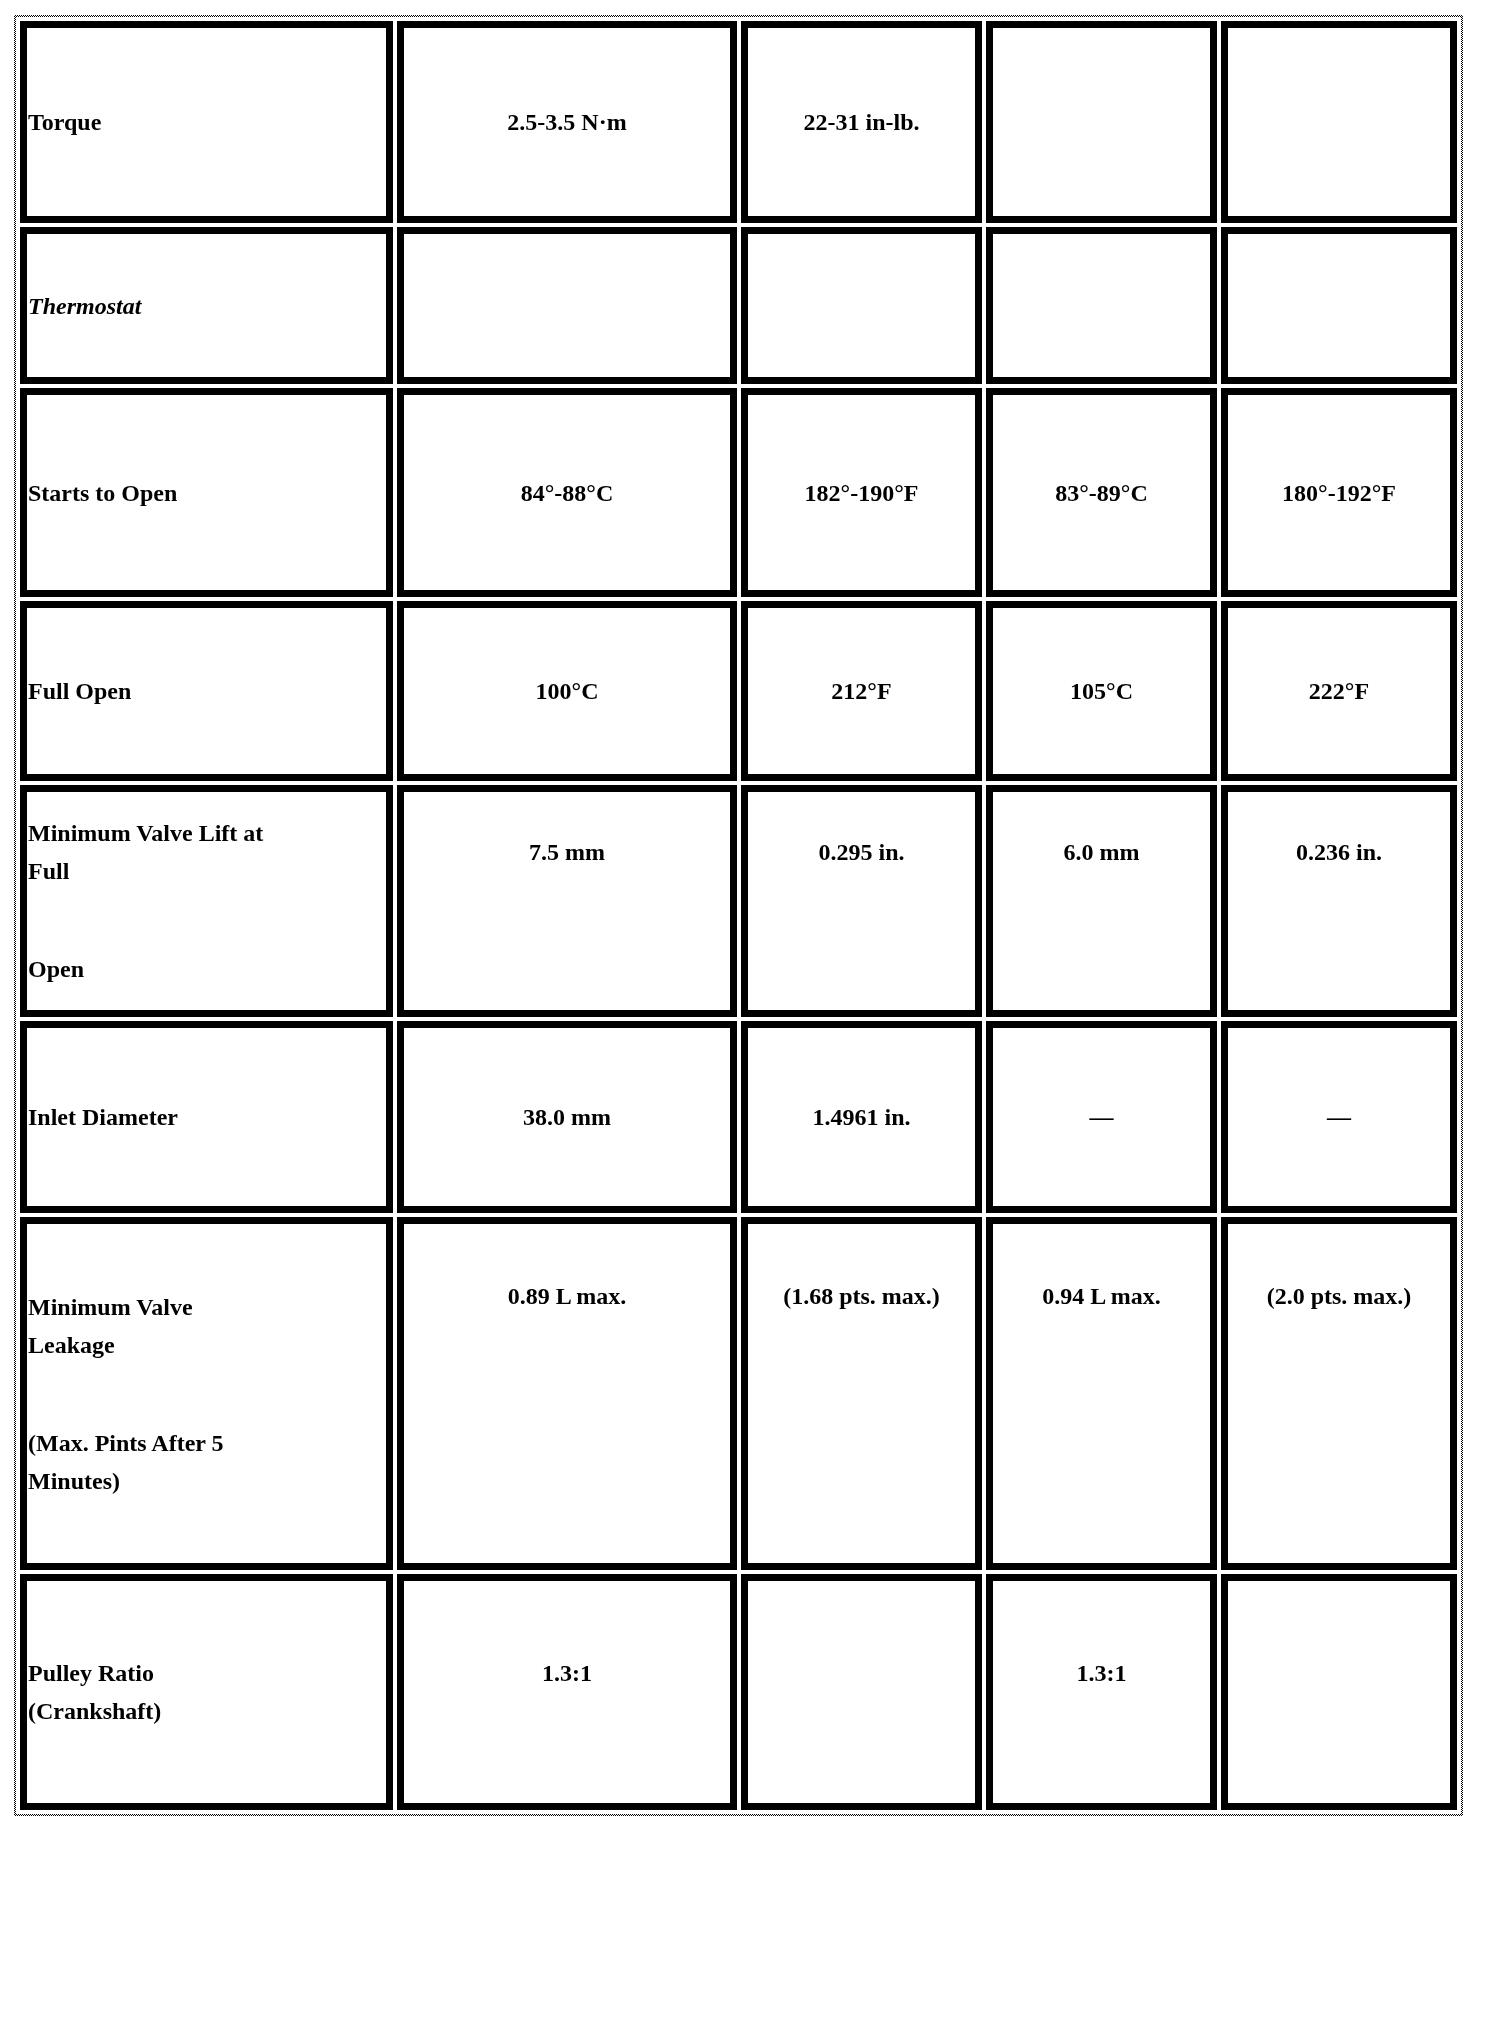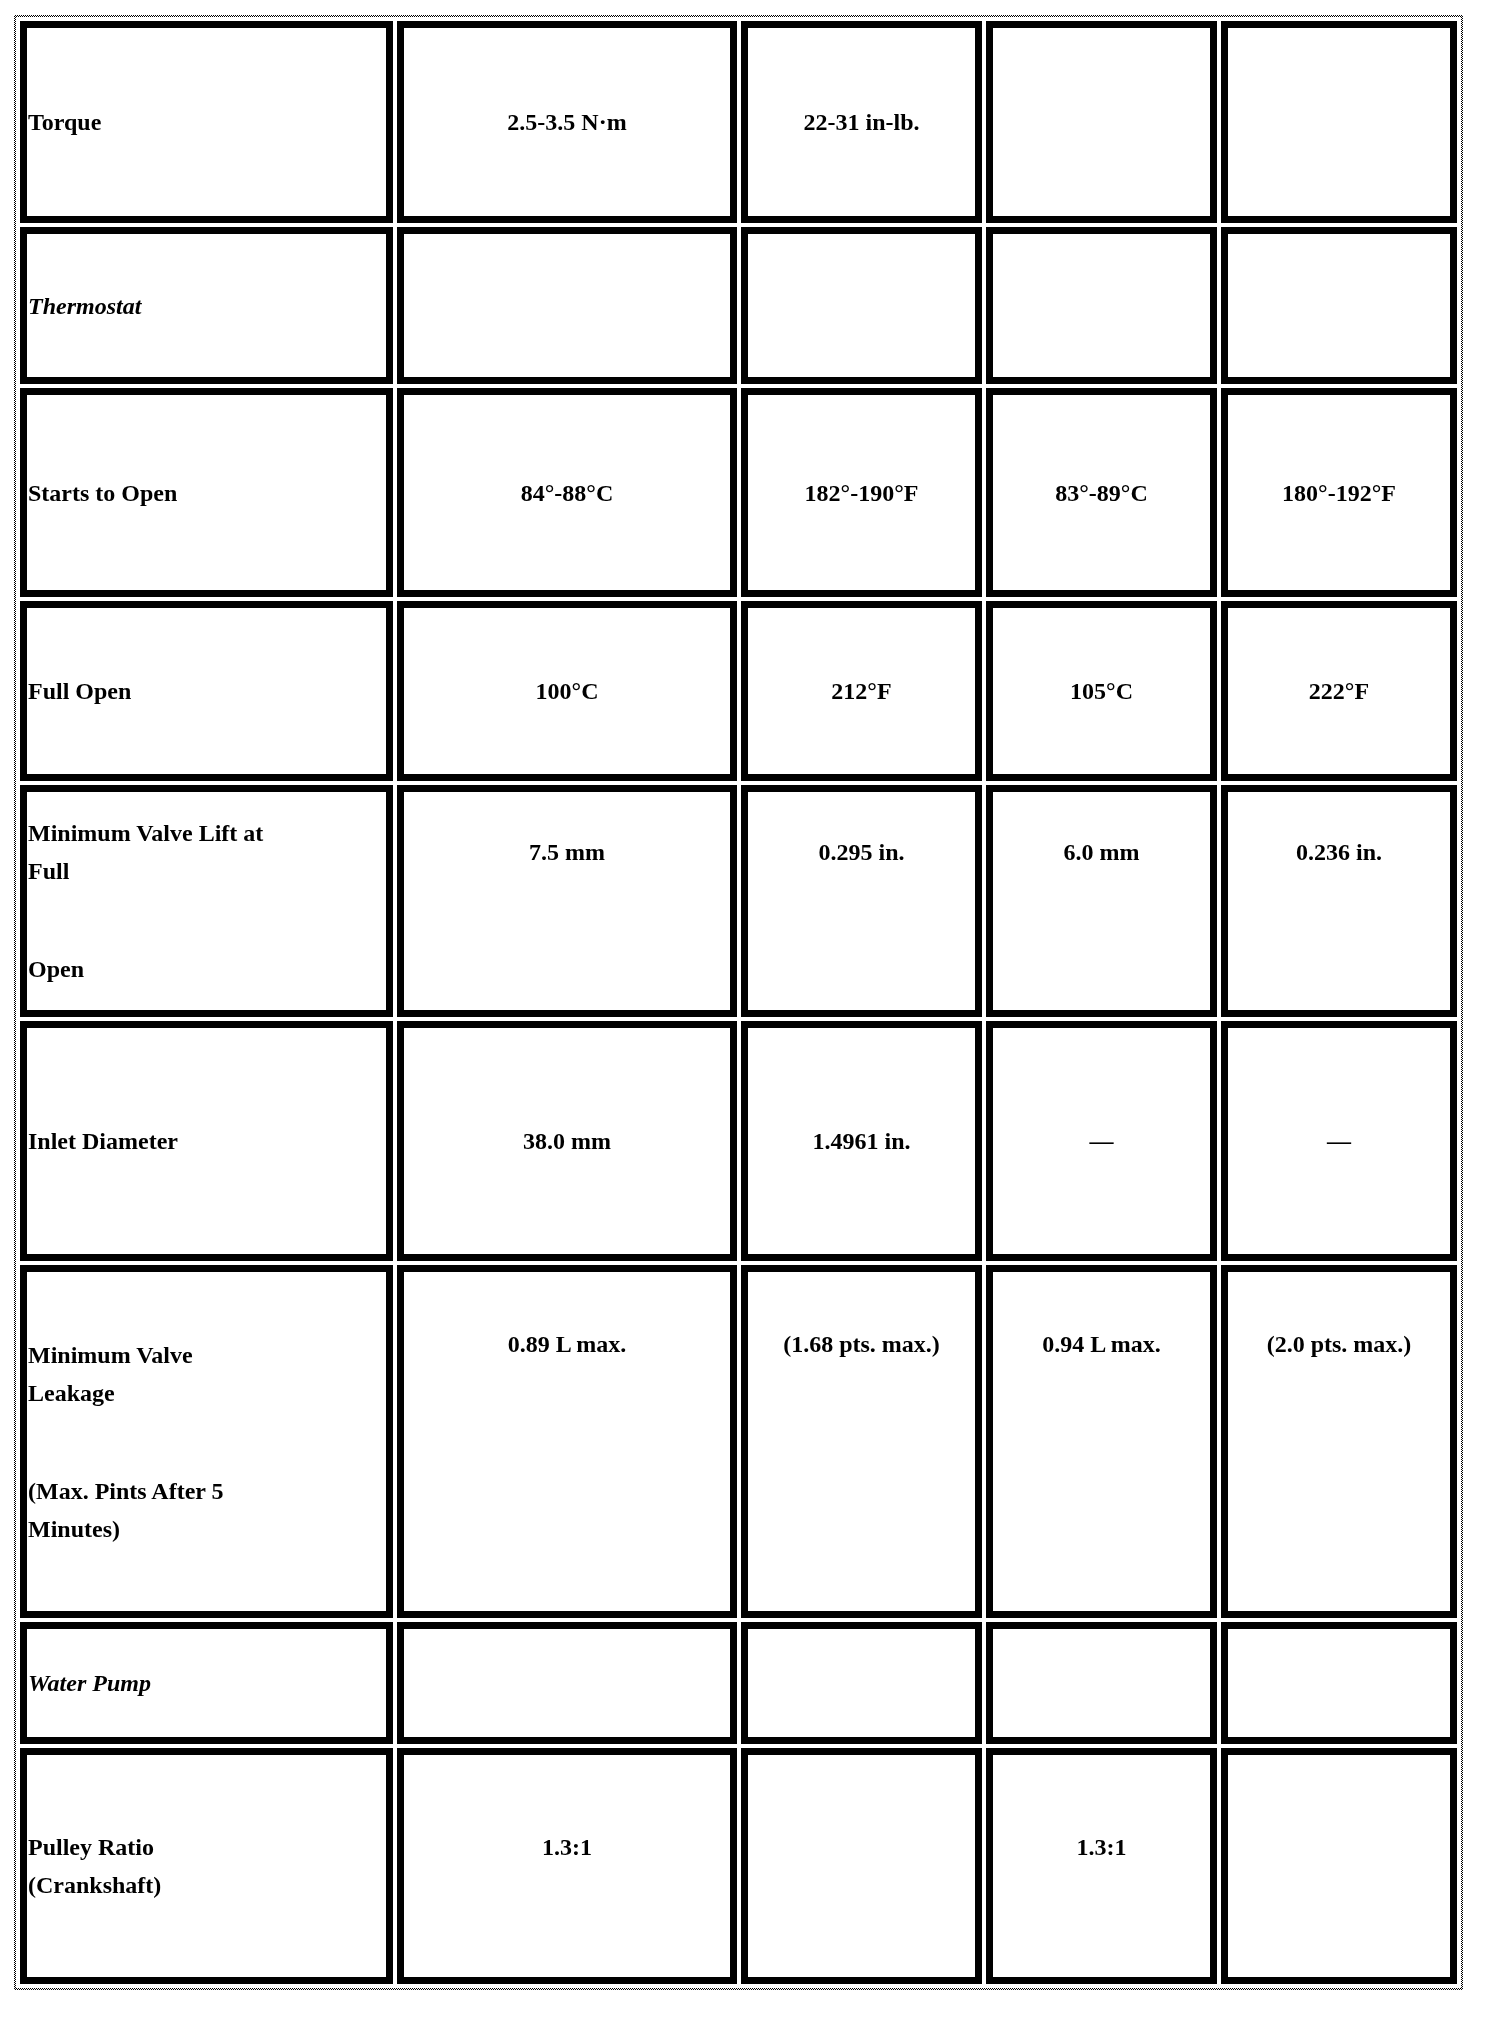--- a/index.html
+++ b/index.html
@@ -47,21 +47,21 @@
   td.value-cell { text-align: center; }
   tr.section td.label-cell { font-style: italic; }
   .para { min-height: 38px; white-space: pre-line; }
   .para + .para { margin-top: 60px; }
   
   tr.r0 { height: 202px; }
   tr.r1 { height: 157px; }
   tr.r2 { height: 209px; }
   tr.r3 { height: 180px; padding-left: 6px; }
   tr.r4 { height: 232px; }
-  tr.r5 { height: 240px; }
+  tr.r5 { height: 192px; }
   tr.r6 { height: 353px; }
   tr.r7 { height: 122px; }
   tr.r8 { height: 236px; }
 </style>
 </head>
 <body>
 
 
 
 <div class="table-frame">
@@ -191,29 +191,20 @@
             <div class="para">0.94 L max.</div>
             <div class="para"></div>
             <div class="para"></div>
           </td>
           <td class="value-cell">
             <div class="para">(2.0 pts. max.)</div>
             <div class="para"></div>
             <div class="para"></div>
           </td>
         </tr>
-        <tr class="r7 section">
-          <td class="label-cell">
-            <div class="para">Water Pump</div>
-          </td>
-          <td class="value-cell"></td>
-          <td class="value-cell"></td>
-          <td class="value-cell"></td>
-          <td class="value-cell"></td>
-        </tr>
         <tr class="r8">
           <td class="label-cell">
             <div class="para">Pulley Ratio
 (Crankshaft)</div>
           </td>
           <td class="value-cell">
             <div class="para">1.3:1
 &nbsp;</div>
           </td>
           <td class="value-cell"></td>

